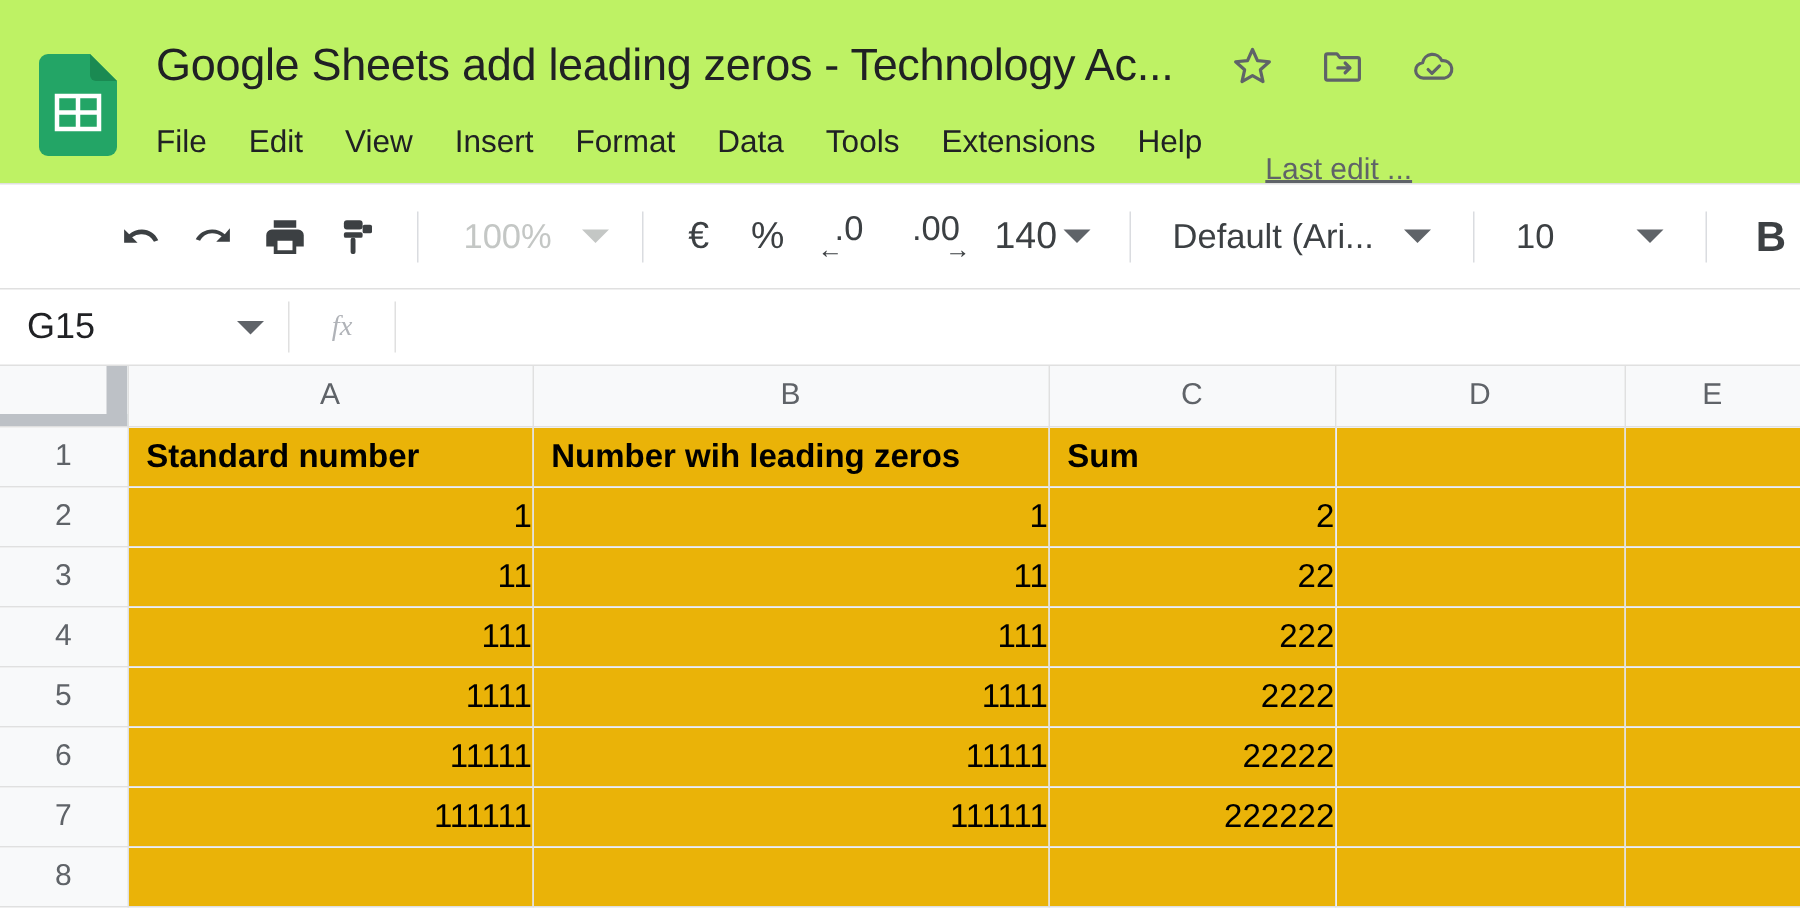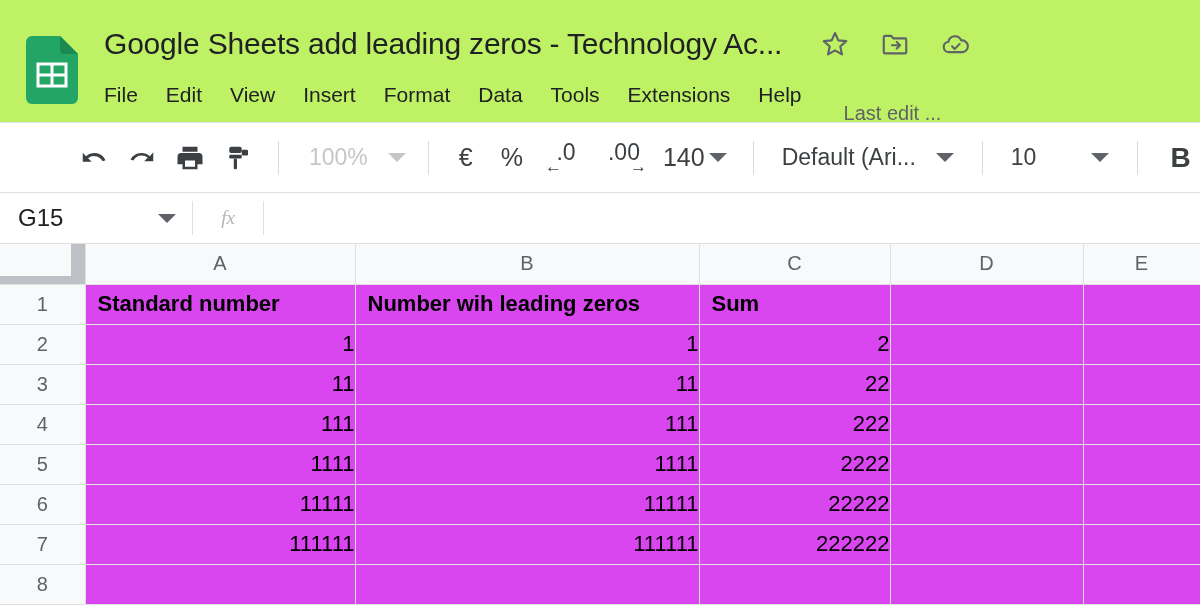--- a/index.html
+++ b/index.html
@@ -58,20 +58,21 @@
     color: #202124;
     padding: 2px 14px;
     border-radius: 4px;
     white-space: nowrap;
     cursor: default;
   }
   .menu-item:first-child { padding-left: 0; }
   .last-edit {
     font-size: 20px;
     color: #5f6368;
+    text-decoration: underline;
     margin-left: 28px;
     white-space: nowrap;
     margin-top: 36px;
   }
 
   
   .toolbar {
     height: 70px;
     border-top: 1px solid #e0e0e0;
     display: flex;
@@ -251,21 +252,21 @@
   td.rowhead {
     background: #f8f9fa;
     font-size: 20px;
     color: #5f6368;
     text-align: center;
     width: 85px;
     border-right: 1px solid #d0d0d0;
     vertical-align: middle;
   }
   td.cell {
-    background: #d946ef;
+    background: #eab308;
     font-size: 22px;
     color: #000000;
     vertical-align: middle;
     padding: 0 10px;
   }
   td.cell.num { text-align: right; }
   td.cell.hdr { font-weight: bold; text-align: left; padding-left: 12px; }
 
   .colA { width: 270px; }
   .colB { width: 344px; }

